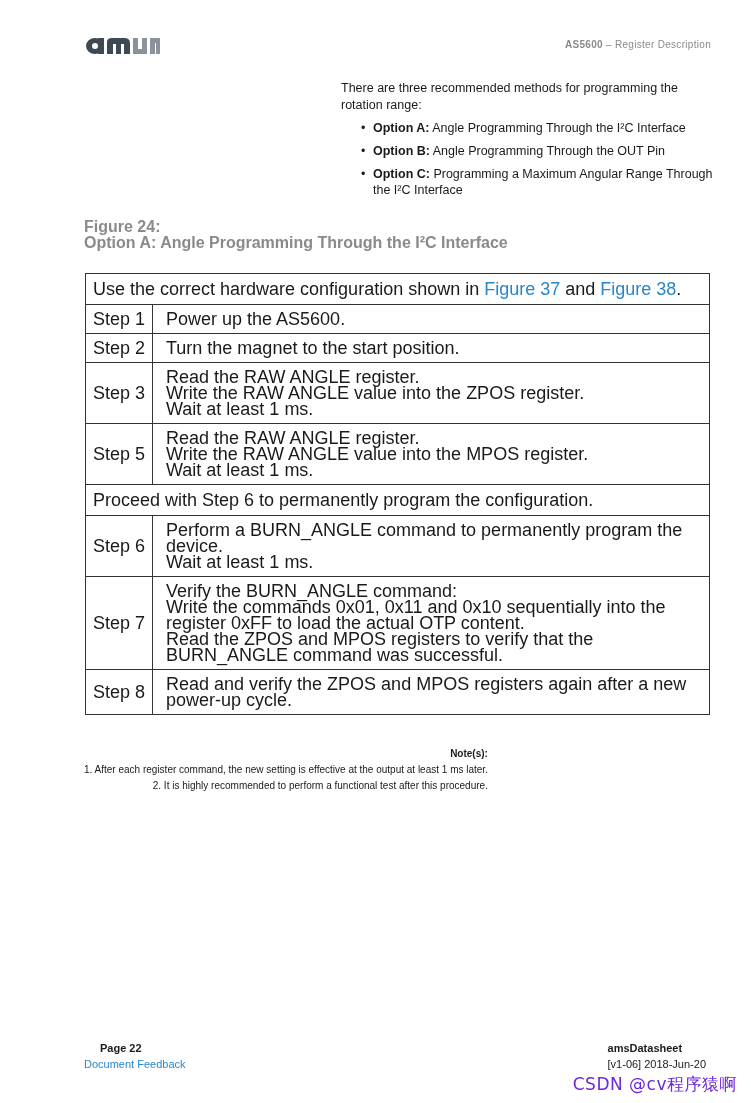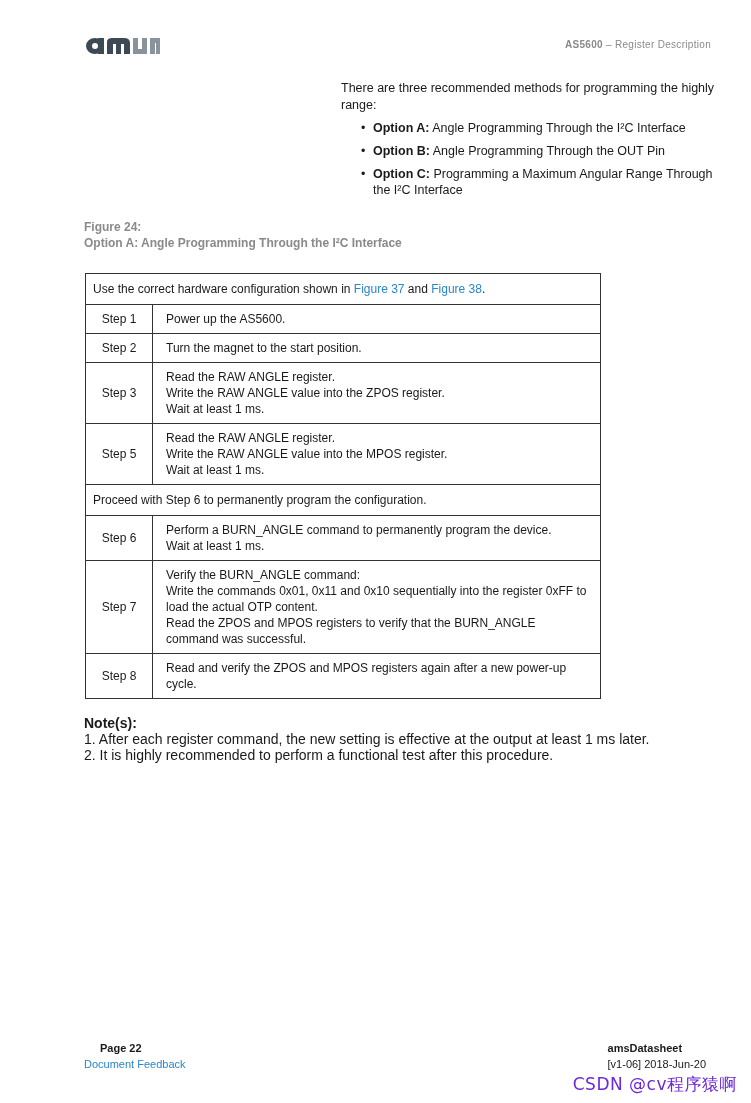--- a/index.html
+++ b/index.html
@@ -7,28 +7,28 @@
   .logo { position:absolute; left:84px; top:30px; width:92px; height:30px; }
   .logo svg { display:block; }
   .hdr-right { position:absolute; right:40px; top:39px; font-size:10px; color:#8a8a8a; letter-spacing:0.3px; }
   .hdr-right b { font-weight:bold; color:#8a8a8a; }
   .intro { position:absolute; left:341px; top:80px; width:380px; font-size:12.5px; line-height:17px; color:#1a1a1a; }
   .intro p { margin:0; }
   .intro ul { margin:6px 0 0 0; padding:0 0 0 14px; list-style:none; }
   .intro li { position:relative; padding-left:18px; margin-bottom:7px; line-height:16px; }
   .intro li .bullet { position:absolute; left:6px; top:0; }
   .intro li b { font-weight:bold; }
-  .fig { position:absolute; left:84px; top:219px; font-size:12px; line-height:16px; color:#8a8a8a; font-weight:bold; }
+  .fig { position:absolute; left:84px; top:219px; font-size:16px; line-height:16px; color:#8a8a8a; font-weight:bold; }
   .fig div { margin:0; }
-  table.steps { position:absolute; left:85px; top:273px; width:516px; border-collapse:collapse; font-size:12px; line-height:16px; font-family:"Liberation Sans", sans-serif; }
+  table.steps { position:absolute; left:85px; top:273px; width:625px; border-collapse:collapse; font-size:18px; line-height:16px; font-family:"Liberation Sans", sans-serif; }
   table.steps td { border:1px solid #333; padding:6px 13px; vertical-align:middle; color:#1a1a1a; }
   table.steps td.stepcol { width:58px; text-align:center; padding:6px 4px; }
   table.steps td.full { padding:7px 7px; }
   table.steps a { color:#2a86c8; text-decoration:none; }
-  .notes { position:absolute; left:84px; top:715px; font-size:14px; line-height:16px; color:#1a1a1a; }
+  .notes { position:absolute; left:84px; top:746px; font-size:10px; line-height:16px; color:#1a1a1a;text-align:right; }
   .notes .ttl { font-weight:bold; }
   .foot-left { position:absolute; left:84px; top:1040px; font-size:11px; line-height:16px; }
   .foot-left .pg { font-weight:bold; color:#1a1a1a;padding-left:16px; }
   .foot-left a { color:#2a86c8; text-decoration:none; }
   .foot-right { position:absolute; right:45px; top:1040px; font-size:11px; line-height:16px; text-align:left; color:#1a1a1a; }
   .foot-right .ds { font-weight:bold; }
   .watermark { position:absolute; right:14px; top:1073px; font-size:17px; color:#6d28d9; font-family:"DejaVu Sans", sans-serif; letter-spacing:0.5px; }
 </style>
 </head>
 <body>
@@ -49,21 +49,21 @@
       <rect x="66" y="8" width="10" height="5"></rect>
       <rect x="72" y="8" width="4" height="16"></rect>
     </g>
   </svg>
 </div>
 <div class="hdr-right">
   <b>AS5600</b><span> – </span><span>Register Description</span>
 </div>
 
 <div class="intro">
-  <p>There are three recommended methods for programming the highly range:</p>
+  <p>There are three recommended methods for programming the rotation range:</p>
   <ul>
     <li><span class="bullet">•</span><b>Option A:</b><span> Angle Programming Through the I²C Interface</span></li>
     <li><span class="bullet">•</span><b>Option B:</b><span> Angle Programming Through the OUT Pin</span></li>
     <li><span class="bullet">•</span><b>Option C:</b><span> Programming a Maximum Angular Range Through the I²C Interface</span></li>
   </ul>
 </div>
 
 <div class="fig">
   <div>Figure 24:</div>
   <div>Option A: Angle Programming Through the I²C Interface</div>

